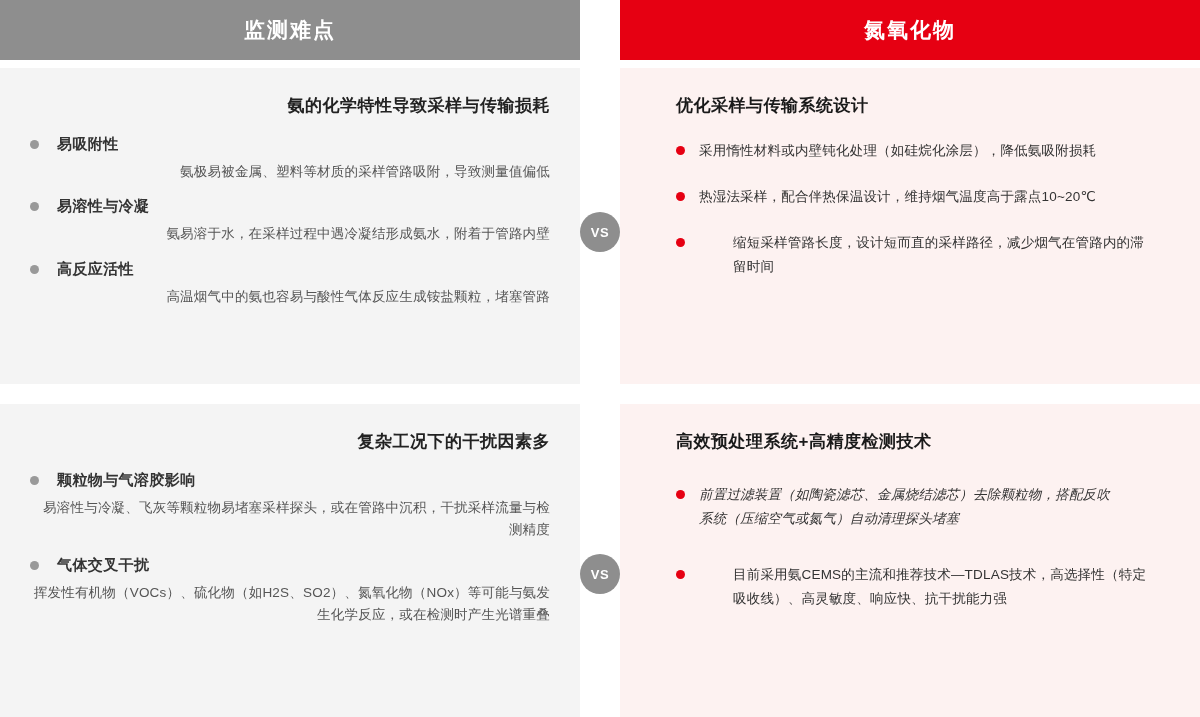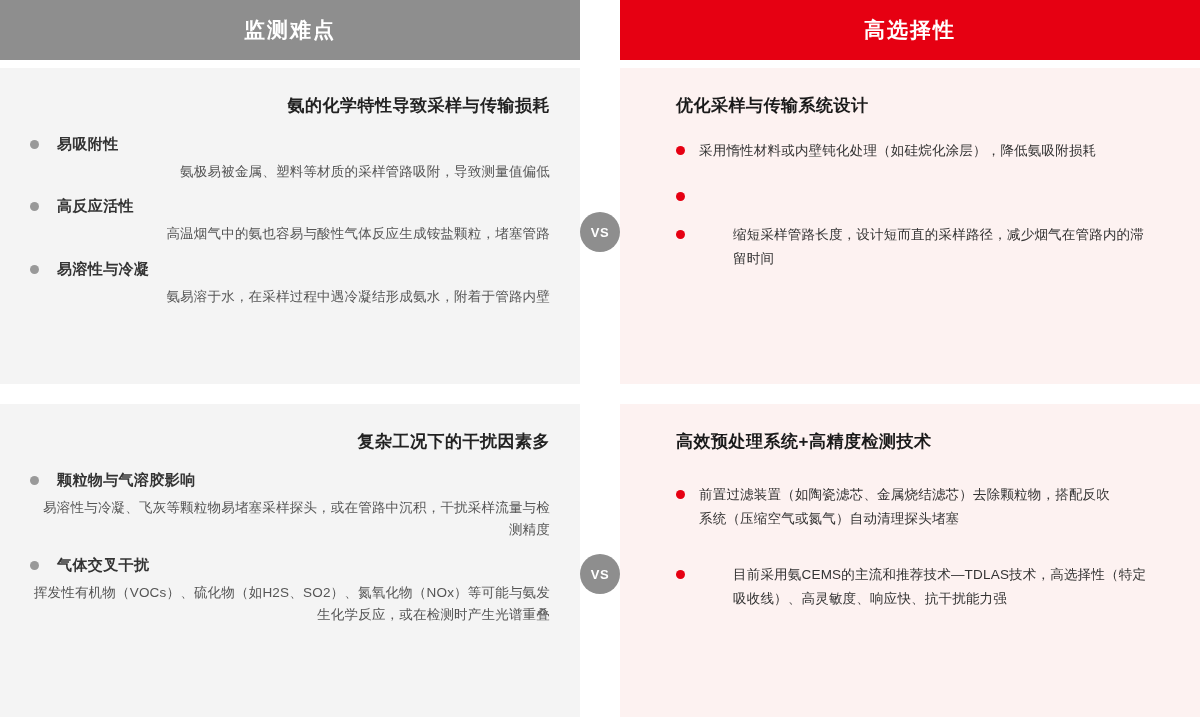--- a/index.html
+++ b/index.html
@@ -119,60 +119,61 @@
 </style>
 </head>
 <body>
 
 <div class="board">
 
   <div class="hdr hdr-left">
     <span>监测难点</span>
   </div>
   <div class="hdr hdr-right">
-    <span>高选择性</span>
+    <span>氮氧化物</span>
   </div>
 
   <div class="panel panel-left p1l">
     <div class="panel-title">氨的化学特性导致采样与传输损耗</div>
 
     <div class="block">
       <div class="block-head">
         <span class="dot-gray"></span>
         <span class="block-head-text">易吸附性</span>
       </div>
       <div class="block-body">氨极易被金属、塑料等材质的采样管路吸附，导致测量值偏低</div>
     </div>
 
     <div class="block">
       <div class="block-head">
         <span class="dot-gray"></span>
+        <span class="block-head-text">易溶性与冷凝</span>
+      </div>
+      <div class="block-body">氨易溶于水，在采样过程中遇冷凝结形成氨水，附着于管路内壁</div>
+    </div>
+
+    <div class="block">
+      <div class="block-head">
+        <span class="dot-gray"></span>
         <span class="block-head-text">高反应活性</span>
       </div>
       <div class="block-body">高温烟气中的氨也容易与酸性气体反应生成铵盐颗粒，堵塞管路</div>
-    </div>
-
-    <div class="block">
-      <div class="block-head">
-        <span class="dot-gray"></span>
-        <span class="block-head-text">易溶性与冷凝</span>
-      </div>
-      <div class="block-body">氨易溶于水，在采样过程中遇冷凝结形成氨水，附着于管路内壁</div>
     </div>
   </div>
 
   <div class="panel panel-right p1r">
     <div class="panel-title">优化采样与传输系统设计</div>
 
     <div class="ritem">
       <span class="dot-red"></span>
       <span class="ritem-text">采用惰性材料或内壁钝化处理（如硅烷化涂层），降低氨吸附损耗</span>
     </div>
     <div class="ritem">
       <span class="dot-red"></span>
+      <span class="ritem-text">热湿法采样，配合伴热保温设计，维持烟气温度高于露点10~20℃</span>
     </div>
     <div class="ritem">
       <span class="dot-red"></span>
       <span class="ritem-text">缩短采样管路长度，设计短而直的采样路径，减少烟气在管路内的滞留时间</span>
     </div>
   </div>
 
   <div class="panel panel-left p2l">
     <div class="panel-title">复杂工况下的干扰因素多</div>
 
@@ -189,21 +190,21 @@
         <span class="dot-gray"></span>
         <span class="block-head-text">气体交叉干扰</span>
       </div>
       <div class="block-body">挥发性有机物（VOCs）、硫化物（如H2S、SO2）、氮氧化物（NOx）等可能与氨发生化学反应，或在检测时产生光谱重叠</div>
     </div>
   </div>
 
   <div class="panel panel-right p2r">
     <div class="panel-title">高效预处理系统+高精度检测技术</div>
 
-    <div class="ritem" style="margin-top:30px;">
+    <div class="ritem" style="margin-top:30px;font-style:italic;">
       <span class="dot-red"></span>
       <span class="ritem-text">前置过滤装置（如陶瓷滤芯、金属烧结滤芯）去除颗粒物，搭配反吹系统（压缩空气或氮气）自动清理探头堵塞</span>
     </div>
     <div class="ritem" style="margin-top:32px;">
       <span class="dot-red"></span>
       <span class="ritem-text">目前采用氨CEMS的主流和推荐技术—TDLAS技术，高选择性（特定吸收线）、高灵敏度、响应快、抗干扰能力强</span>
     </div>
   </div>
 
   <div class="vs vs1">

